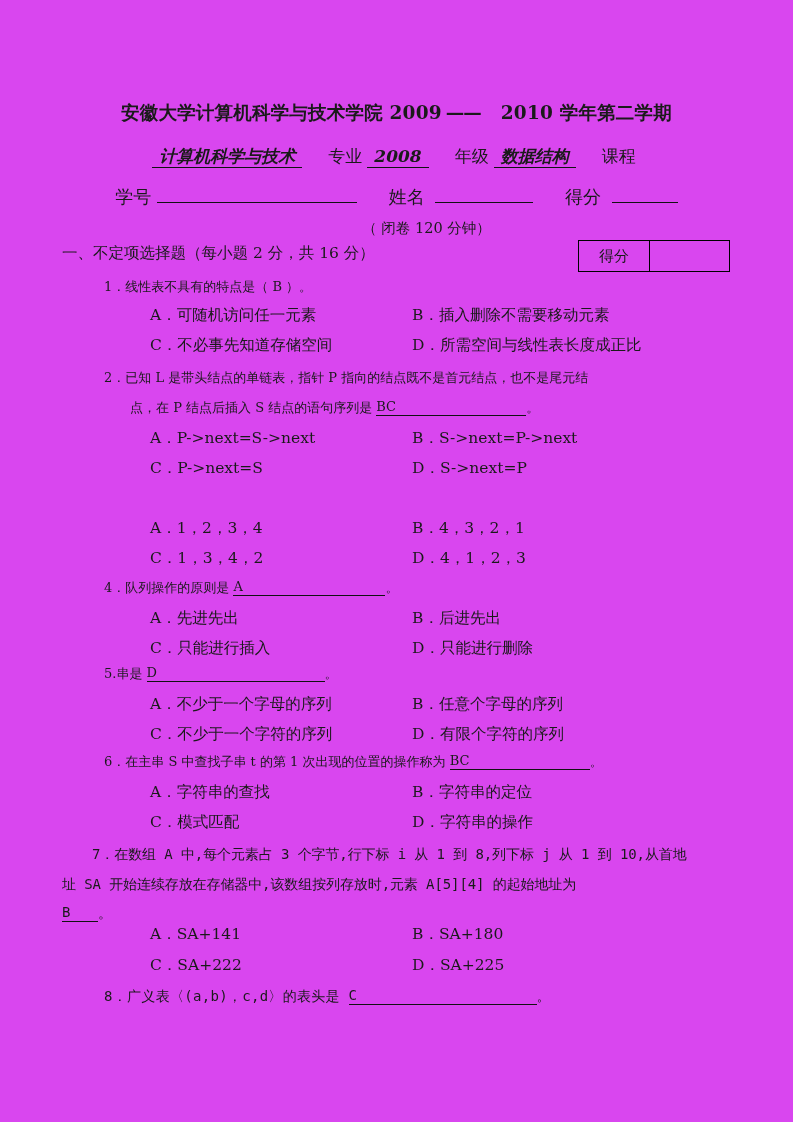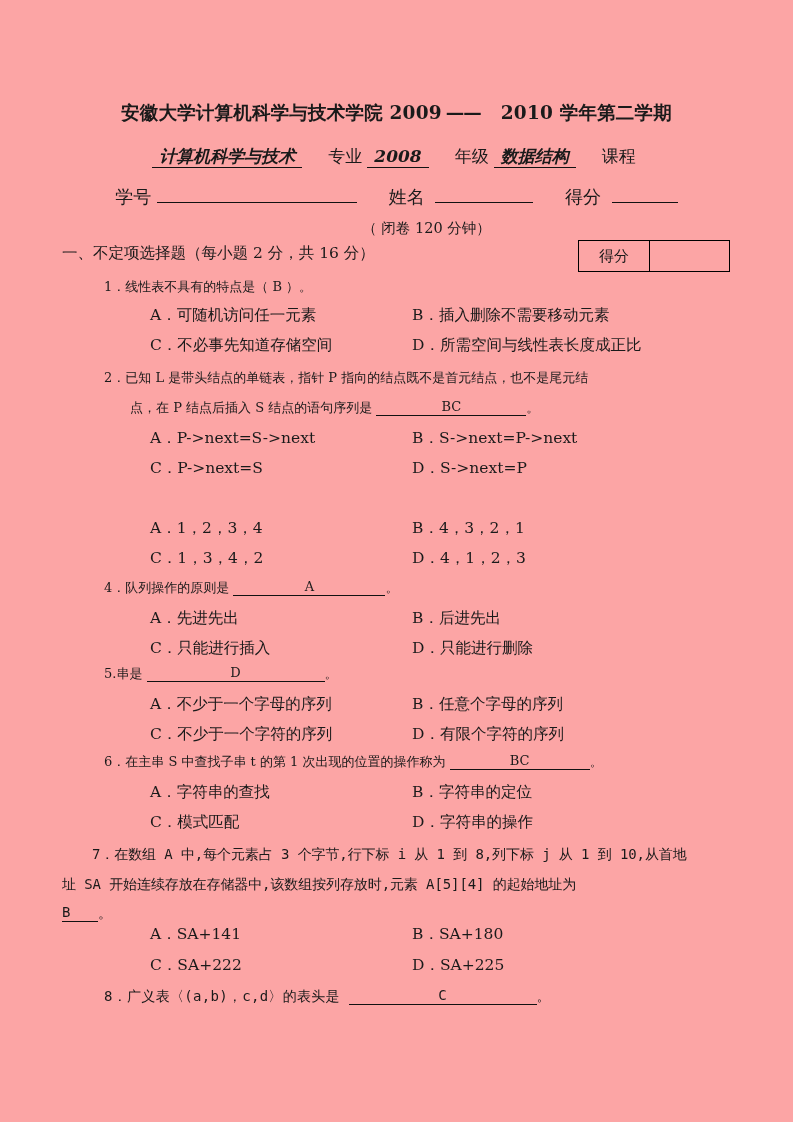--- a/index.html
+++ b/index.html
@@ -14,21 +14,21 @@
     font-family: "DejaVu Serif", "Liberation Serif", serif;
     color: #1a1a1a;
     overflow: hidden;
   }
 
   .page {
     position: absolute;
     left: 0; top: 0;
     width: 793px;
     height: 1122px;
-    background: #fca5a5;
+    background: #d946ef;
   }
 
   
   .exam-title {
     position: absolute;
     left: 0; top: 100px;
     width: 793px;
     text-align: center;
     font-weight: bold;
     font-size: 18.5px;
@@ -118,21 +118,21 @@
     white-space: nowrap;
   }
   .opt-a { position: absolute; left: 0; }
   .opt-b { position: absolute; left: 262px; }
 
   
   .ans {
     display: inline-block;
     position: relative;
     border-bottom: 1.4px solid #111;
-    text-align: center;
+    text-align: left;
     vertical-align: baseline;
     height: 1.05em;
     line-height: 1.05em;
   }
   .ans > span { position: relative; top: -1px; }
 
   .mono {
     font-family: "DejaVu Sans Mono", "Liberation Mono", monospace;
     font-size: 14.5px;
     letter-spacing: 0.3px;

